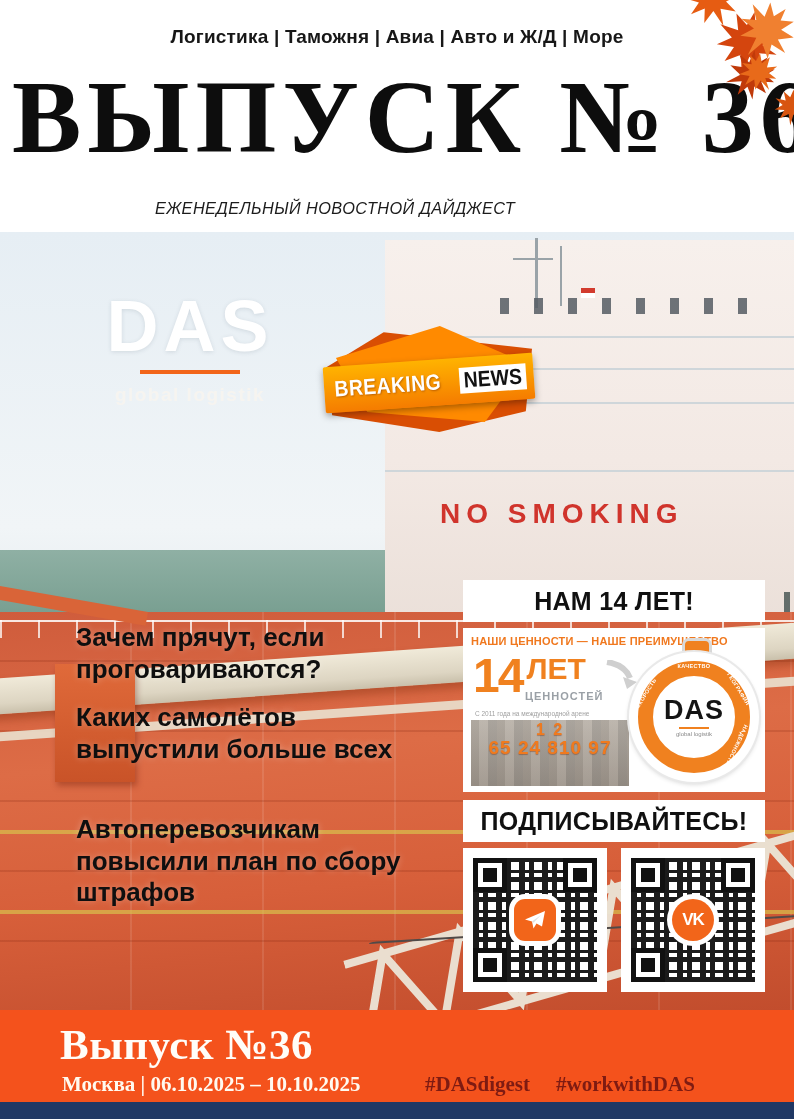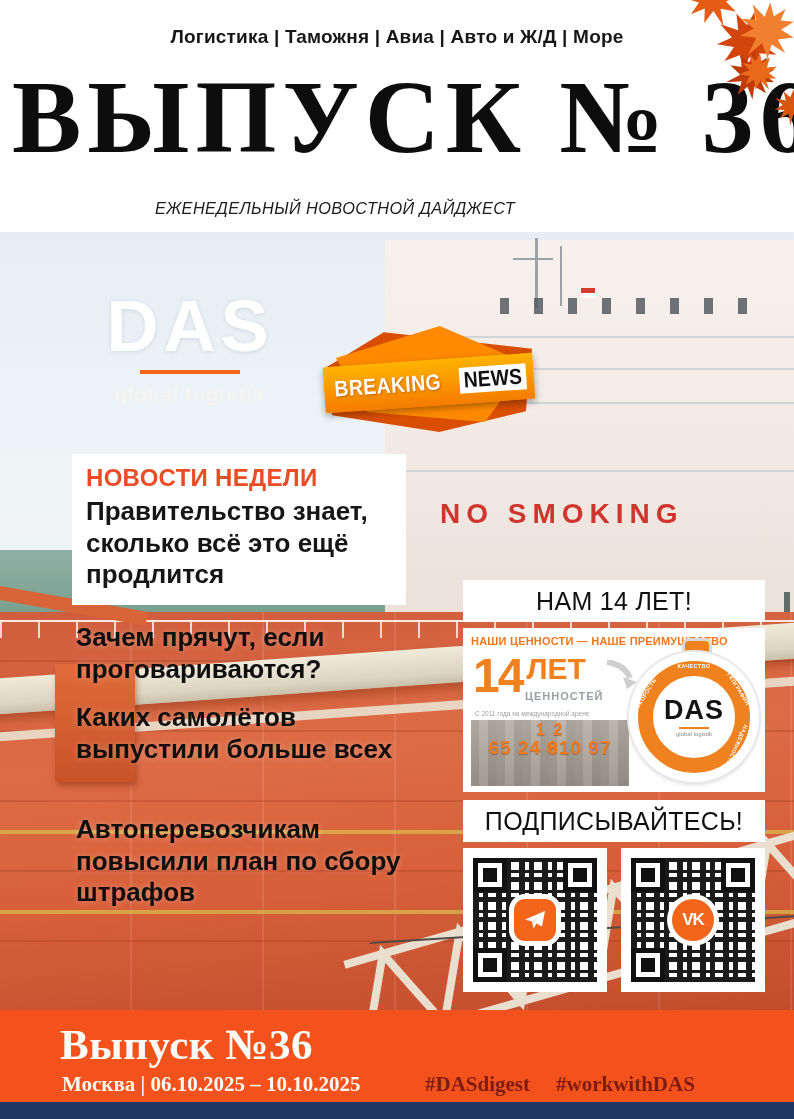--- a/index.html
+++ b/index.html
@@ -87,21 +87,21 @@
   .lead-box { position:absolute; left:72px; top:222px; width:334px; background:#fff; padding:10px 14px 14px 14px; }
   .lead-title { color:#e84d25; font-size:24px; font-weight:800; margin-bottom:4px; letter-spacing:.3px; }
   .lead-text { color:#161616; font-size:26px; font-weight:800; line-height:1.22; }
   .news-item { position:absolute; left:76px; width:332px; color:#0f0f0f;
     font-size:26px; font-weight:800; line-height:1.22;
     text-shadow:0 0 7px rgba(255,255,255,.3); }
   .ni-0 { top:390px; } .ni-1 { top:470px; } .ni-2 { top:582px; } .ni-3 { top:676px; }
   
   .white-bar { position:absolute; left:463px; width:302px; height:42px; background:#fff;
     display:flex; align-items:center; justify-content:center;
-    font-size:25px; font-weight:400; color:#101010; letter-spacing:.3px; z-index:6; }
+    font-size:25px; font-weight:700; color:#101010; letter-spacing:.3px; z-index:6; }
   .bar-anniv { top:348px; } .bar-sub { top:568px; }
   .values-card { position:absolute; left:463px; top:396px; width:302px; height:164px;
     background:#fff; z-index:6; padding:7px 8px; overflow:hidden; }
   .values-heading { color:#f0781e; font-size:11px; font-weight:800; letter-spacing:.2px; }
   .years-row { position:absolute; left:10px; top:26px; display:flex; align-items:flex-start; }
   .years-number { color:#f0811f; font-size:48px; font-weight:800; line-height:.9; letter-spacing:-2px; }
   .years-word { color:#f0811f; font-size:30px; font-weight:800; line-height:1; margin-left:4px; }
   .years-sub { position:absolute; left:62px; top:62px; color:#9aa0a6; font-size:11px; font-weight:700; letter-spacing:1px; }
   .since-text { position:absolute; left:12px; top:82px; width:118px; color:#a0a0a0; font-size:6.5px; line-height:1.35; }
   .crowd { position:absolute; left:8px; bottom:6px; width:158px; height:66px;
@@ -222,24 +222,20 @@
 
     <div class="breaking">
       <div class="shard-back"></div>
       <div class="shard-mid"></div>
       <div class="breaking-band">
         <span class="breaking-word1">BREAKING</span>
         <span class="breaking-word2">NEWS</span>
       </div>
     </div>
 
-    <div class="lead-box">
-      <div class="lead-title">НОВОСТИ НЕДЕЛИ</div>
-      <div class="lead-text">Правительство знает, сколько всё это ещё продлится</div>
-    </div>
 
     <div class="news-item ni-0">Зачем прячут, если проговариваются?</div>
     <div class="news-item ni-1">Каких самолётов выпустили больше всех</div>
     <div class="news-item ni-2">Автоперевозчикам повысили план по сбору штрафов</div>
 
     <div class="white-bar bar-anniv">НАМ 14 ЛЕТ!</div>
 
     <div class="values-card">
       <div class="values-heading">НАШИ ЦЕННОСТИ — НАШЕ ПРЕИМУЩЕСТВО</div>
       <div class="years-row">

